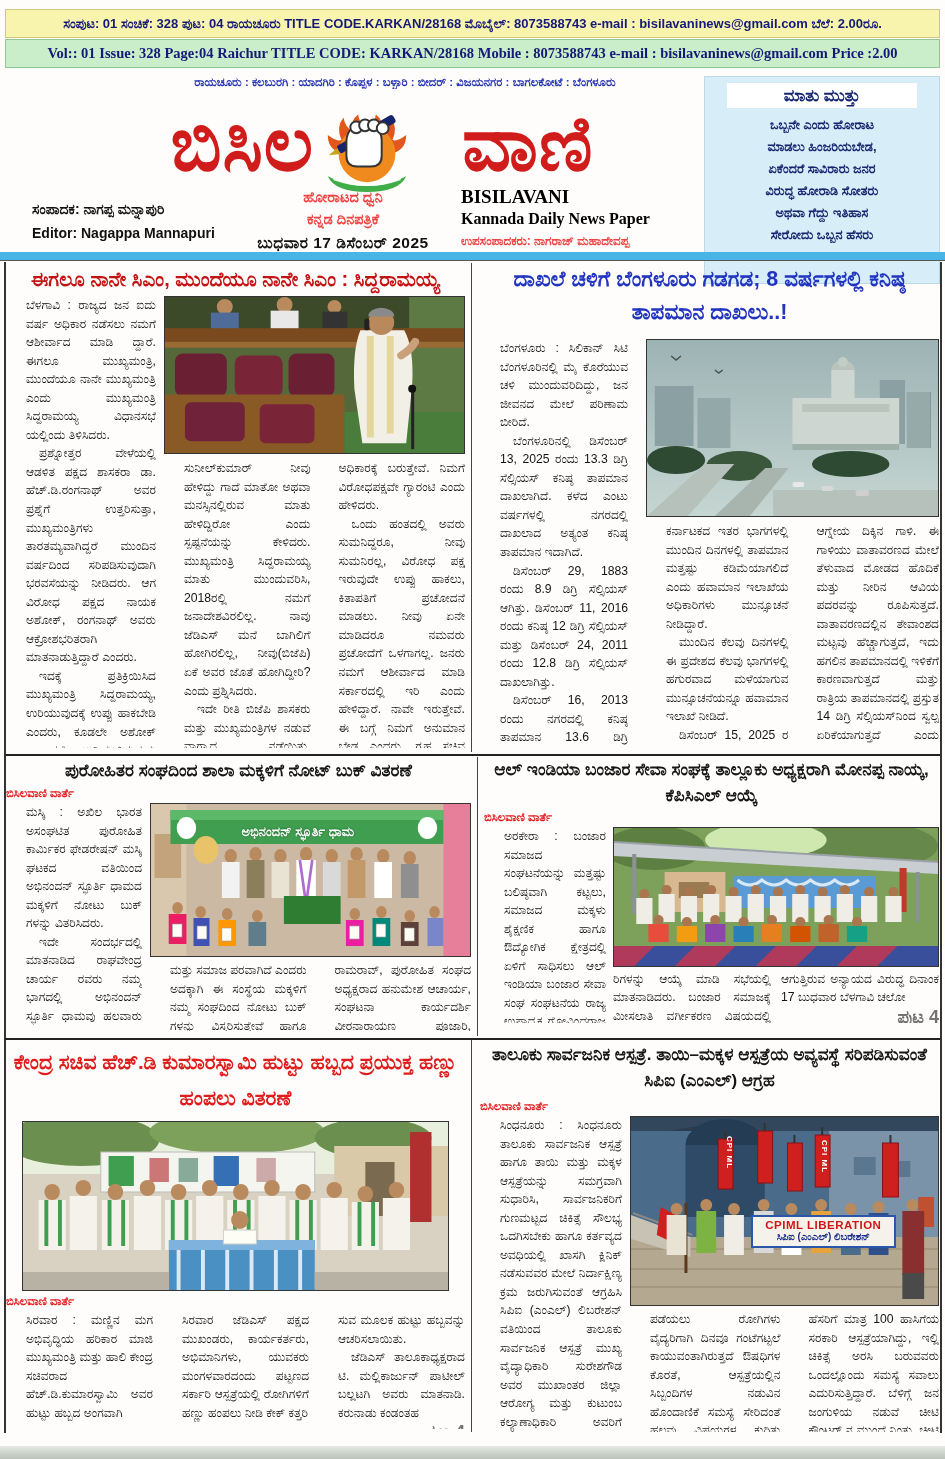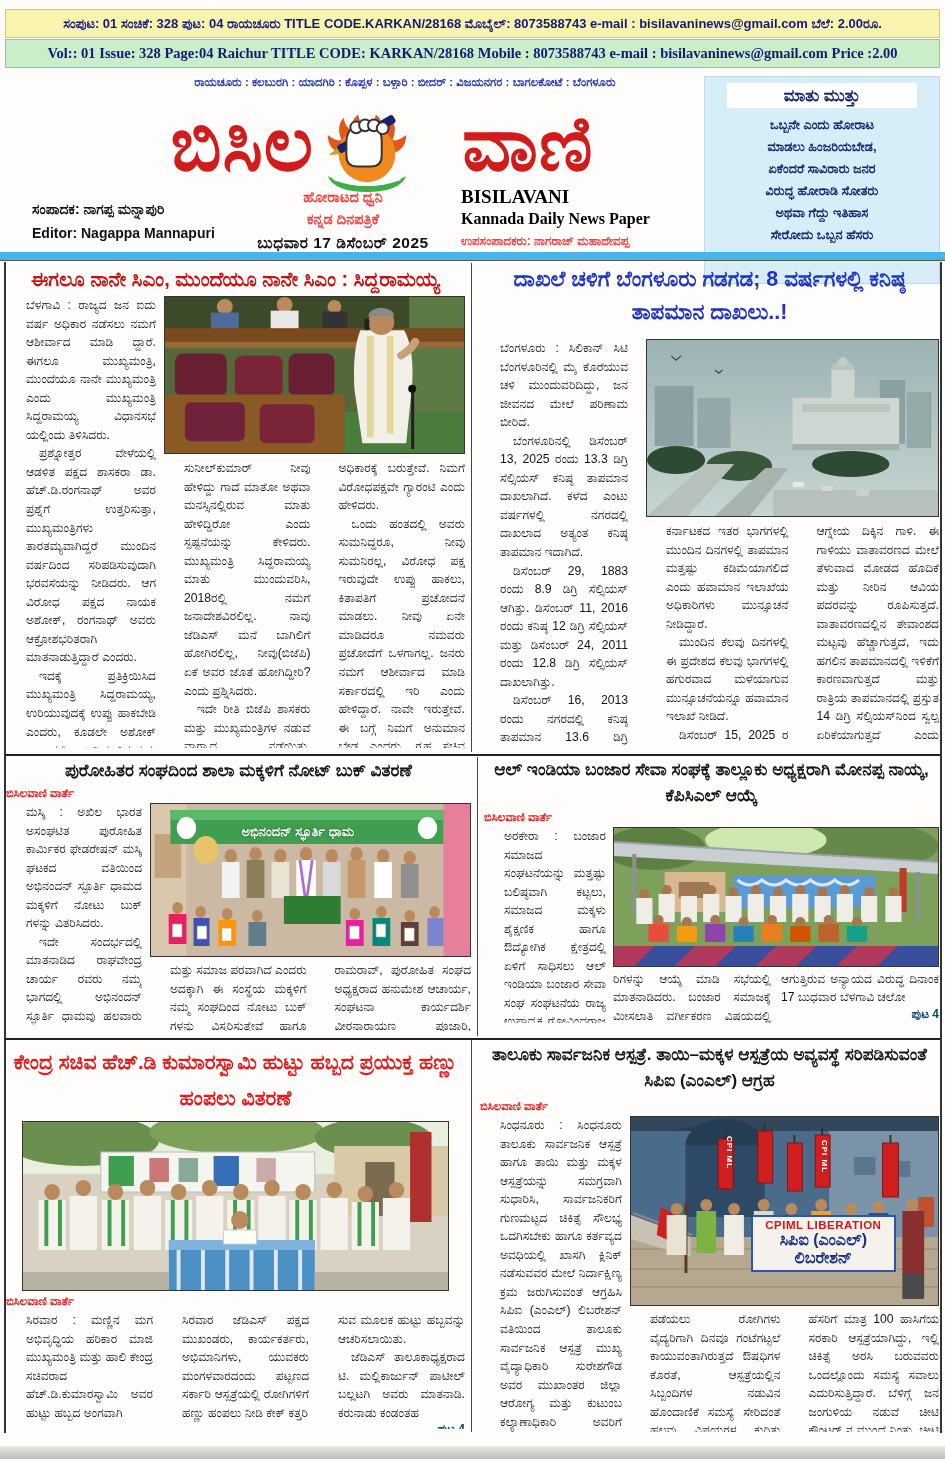--- a/index.html
+++ b/index.html
@@ -28,21 +28,21 @@
   .quote-box{position:absolute;right:5px;top:8px;width:236px;height:208px;background:#d7edf8;
              border:1px solid #bcd9e8;box-sizing:border-box;padding:6px 8px;text-align:center;}
   .quote-title{background:#fff;color:#15246e;font-weight:bold;font-size:16.5px;padding:3px 0;margin:0 14px 6px 14px;}
   .quote-line{color:#15246e;font-weight:bold;font-size:12.8px;line-height:1.72;}
   .blue-rule{position:absolute;top:252px;left:0;width:945px;height:8px;background:#49b5e7;border-bottom:1px solid #555;}
   
   .col p{margin:0;text-indent:13px;text-align:justify;font-size:12.2px;line-height:1.52;color:#141414;padding-left:20px;}
   .col p:first-child{text-indent:0;}
   .col{overflow:hidden;}
   .byline{color:#e22020;font-weight:bold;font-size:11.5px;margin:2px 0 3px 0;}
-  .jump{color:#0c4a6e;font-weight:bold;float:right;font-size:12px;}
+  .jump{color:#737373;font-weight:bold;float:right;font-size:18px;}
   .photo{position:relative;border:1px solid #333;overflow:hidden;background:#9aa;}
   .photo svg{display:block;width:100%;height:100%;}
   .hrule{position:absolute;left:5px;width:935px;height:2px;background:#222;}
   .edge{position:absolute;top:262px;bottom:26px;width:2px;background:#333;}
   
   .section-top{position:absolute;top:263px;left:6px;width:933px;height:489px;display:flex;}
   .art-cm{width:466px;border-right:1px solid #444;padding-right:6px;box-sizing:border-box;}
   .art-weather{flex:1;padding-left:8px;box-sizing:border-box;}
   .hl-red{color:#c41313;font-size:20px;font-weight:bold;text-align:center;white-space:nowrap;overflow:hidden;height:33px;line-height:33px;}
   .cm-body{display:flex;gap:8px;height:452px;}
@@ -78,21 +78,21 @@
   .bd-cols{display:flex;gap:9px;height:118px;overflow:hidden;}
   .bd-cols .col{flex:1;}
   .cp-body{display:flex;gap:8px;height:316px;}
   .cp-col1{width:142px;flex:0 0 auto;}
   .cp-photo{height:188px;margin-bottom:4px;}
   
   .ovl{position:absolute;text-align:center;}
   .nb-banner-text{top:13%;left:8%;width:76%;color:#fff;font-weight:bold;font-size:13px;text-shadow:0 0 2px #155a20;}
   .cp-banner{left:39%;top:52%;width:46%;background:#f4f2ea;border:2px solid #2a57a8;padding:2px 0 3px 0;}
   .cp-banner .l1{color:#d01616;font-weight:bold;font-size:11.5px;letter-spacing:.5px;}
-  .cp-banner .l2{color:#1a2f8a;font-weight:bold;font-size:16px;}
+  .cp-banner .l2{color:#1a2f8a;font-weight:bold;font-size:10px;}
   .flag-label{position:absolute;color:#fff;font-weight:bold;font-size:8px;writing-mode:vertical-lr;letter-spacing:1px;}
   .footer-strip{position:absolute;left:0;bottom:0;width:945px;height:13px;background:linear-gradient(#e6e9e4,#b9c2b8);}
 </style>
 </head>
 <body>
 
 <div class="page">
 
   <div class="bar bar-yellow">ಸಂಪುಟ: 01 ಸಂಚಿಕೆ: 328 ಪುಟ: 04 ರಾಯಚೂರು  TITLE CODE.KARKAN/28168  ಮೊಬೈಲ್: 8073588743   e-mail : bisilavaninews@gmail.com   ಬೆಲೆ: 2.00ರೂ.</div>
   <div class="bar bar-green">Vol:: 01 Issue: 328 Page:04 Raichur  TITLE CODE: KARKAN/28168 Mobile : 8073588743  e-mail : bisilavaninews@gmail.com  Price :2.00</div>

